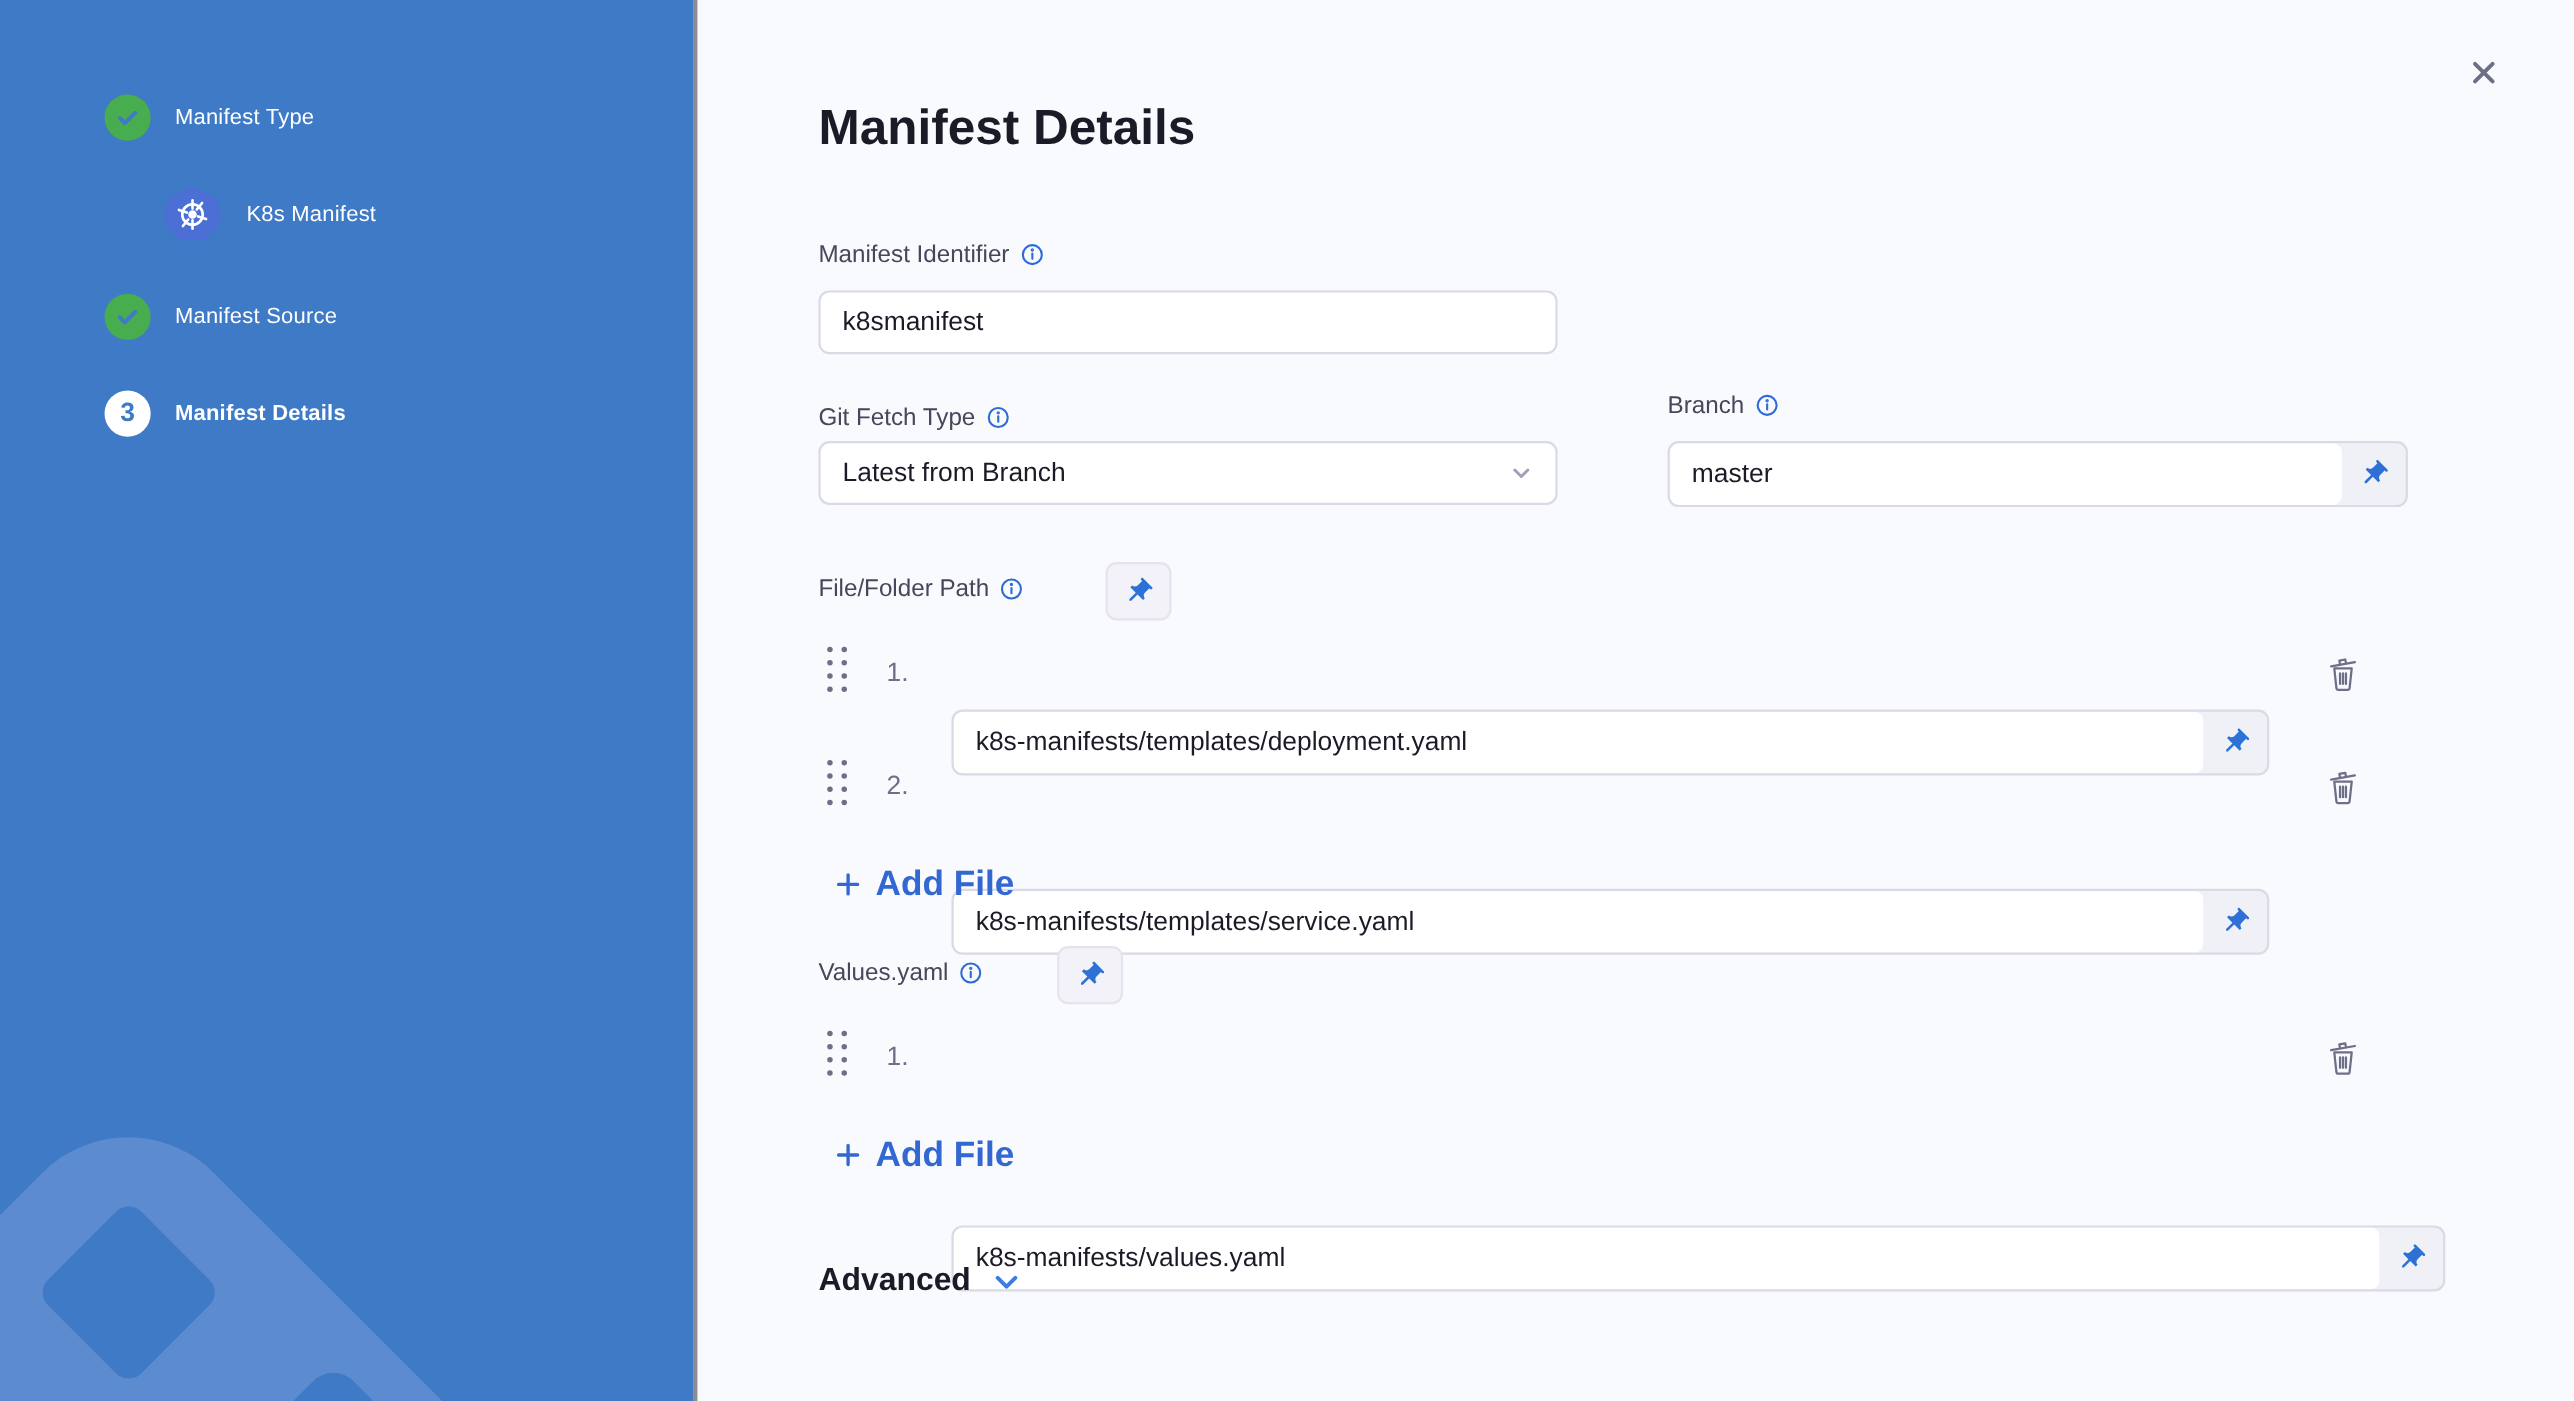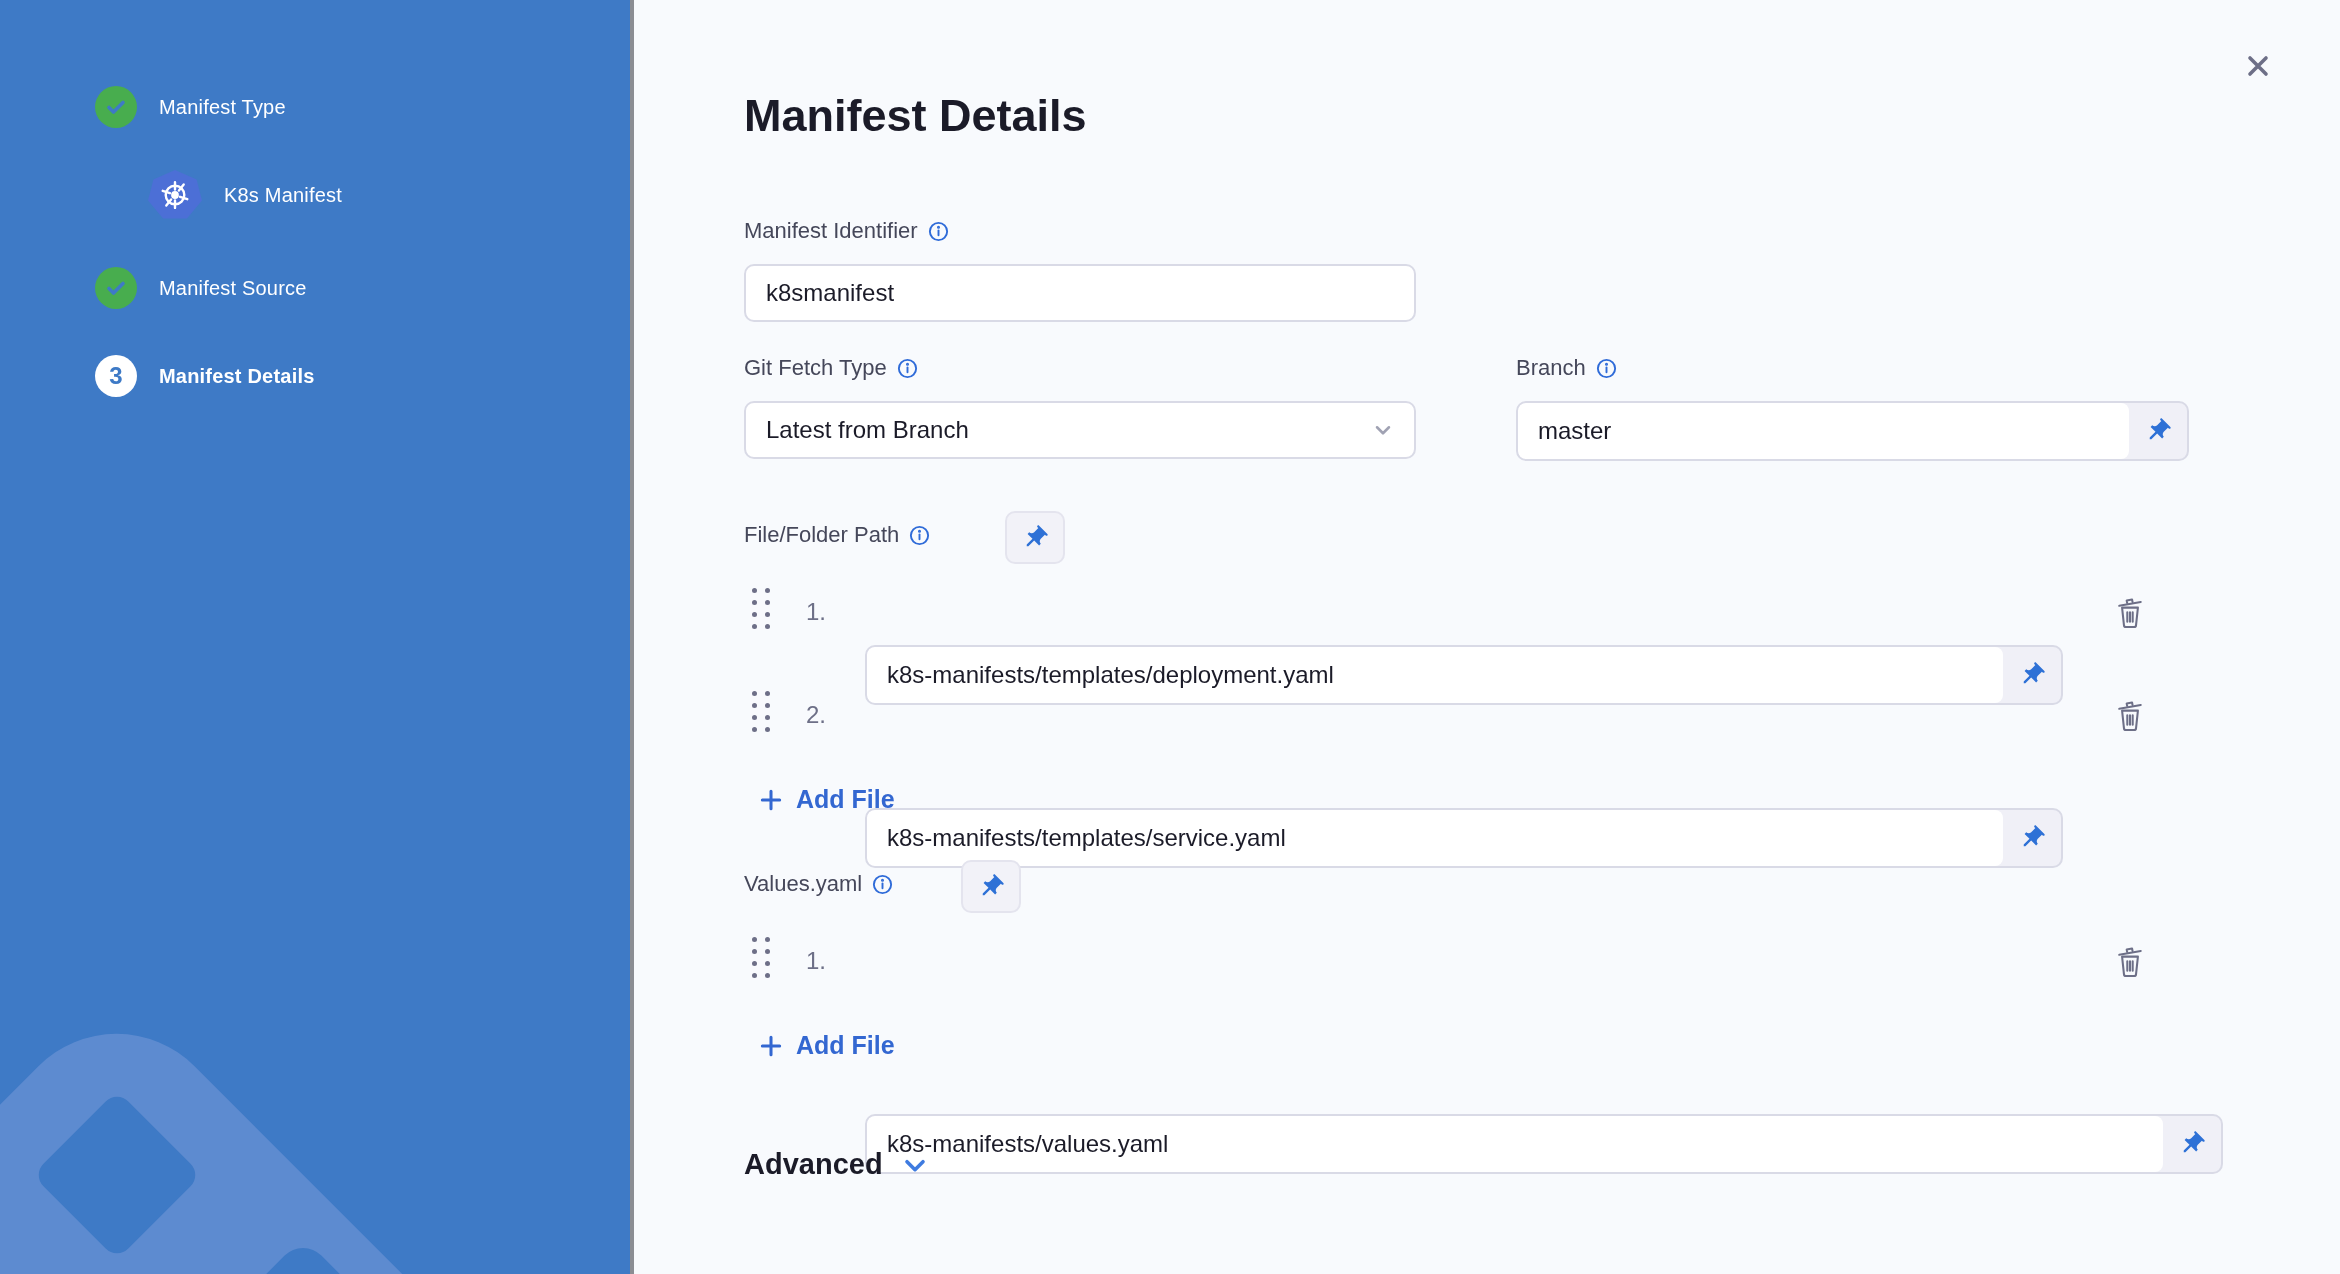--- a/index.html
+++ b/index.html
@@ -81,21 +81,21 @@
   .pin-btn {
     background: #f2f2f8; border: 2px solid #e4e4ee; border-radius: 10px;
     display: flex; align-items: center; justify-content: center; cursor: pointer;
   }
   .row-num { font-size: 24px; color: #6d6f87; }
   .drag-handle { display: grid; grid-template-columns: repeat(2, 6px); gap: 7px 7px; cursor: grab; }
   .drag-handle i { width: 5px; height: 5px; border-radius: 50%; background: #6d6f87; }
   .icon-btn { background: transparent; border: none; cursor: pointer; color: #6d6f87; padding: 0; }
   .add-file {
     display: flex; align-items: center; gap: 12px; cursor: pointer;
-    color: #3367d1; font-size: 25px; font-weight: 700; background: transparent; border: none;
+    color: #3367d1; font-size: 32px; font-weight: 700; background: transparent; border: none;
     font-family: inherit;
   }
   .advanced-toggle {
     display: flex; align-items: center; gap: 16px; cursor: pointer;
     background: transparent; border: none; font-family: inherit;
     font-size: 29px; font-weight: 700; color: #1b1b28;
   }
 </style>
 </head>
 <body>
@@ -159,21 +159,21 @@
       <svg width="23" height="23" viewBox="0 0 24 24" fill="none" stroke="#2f6bd8" stroke-width="2" stroke-linecap="round">
           <circle cx="12" cy="12" r="9"></circle>
           <path d="M12 11v5"></path>
           <circle cx="12" cy="7.6" r="0.6" fill="#2f6bd8"></circle>
         </svg>
     </div>
     <div class="abs" style="left:110px; top:264px; width:672px; height:58px;">
       <input class="text-input" value="k8smanifest" style="">
     </div>
 
-    <div class="field-label abs" style="left:110px; top:355px;">
+    <div class="field-label abs" style="left:110px; top:366px;">
       <span>Git Fetch Type</span>
       <svg width="23" height="23" viewBox="0 0 24 24" fill="none" stroke="#2f6bd8" stroke-width="2" stroke-linecap="round">
           <circle cx="12" cy="12" r="9"></circle>
           <path d="M12 11v5"></path>
           <circle cx="12" cy="7.6" r="0.6" fill="#2f6bd8"></circle>
         </svg>
     </div>
     <div class="select-box abs" style="left:110px; top:401px; width:672px; height:58px;">
       <span>Latest from Branch</span>
       <svg width="26" height="26" viewBox="0 0 24 24" fill="none" stroke="#a0a2b3" stroke-width="2.4" stroke-linecap="round" stroke-linejoin="round">

